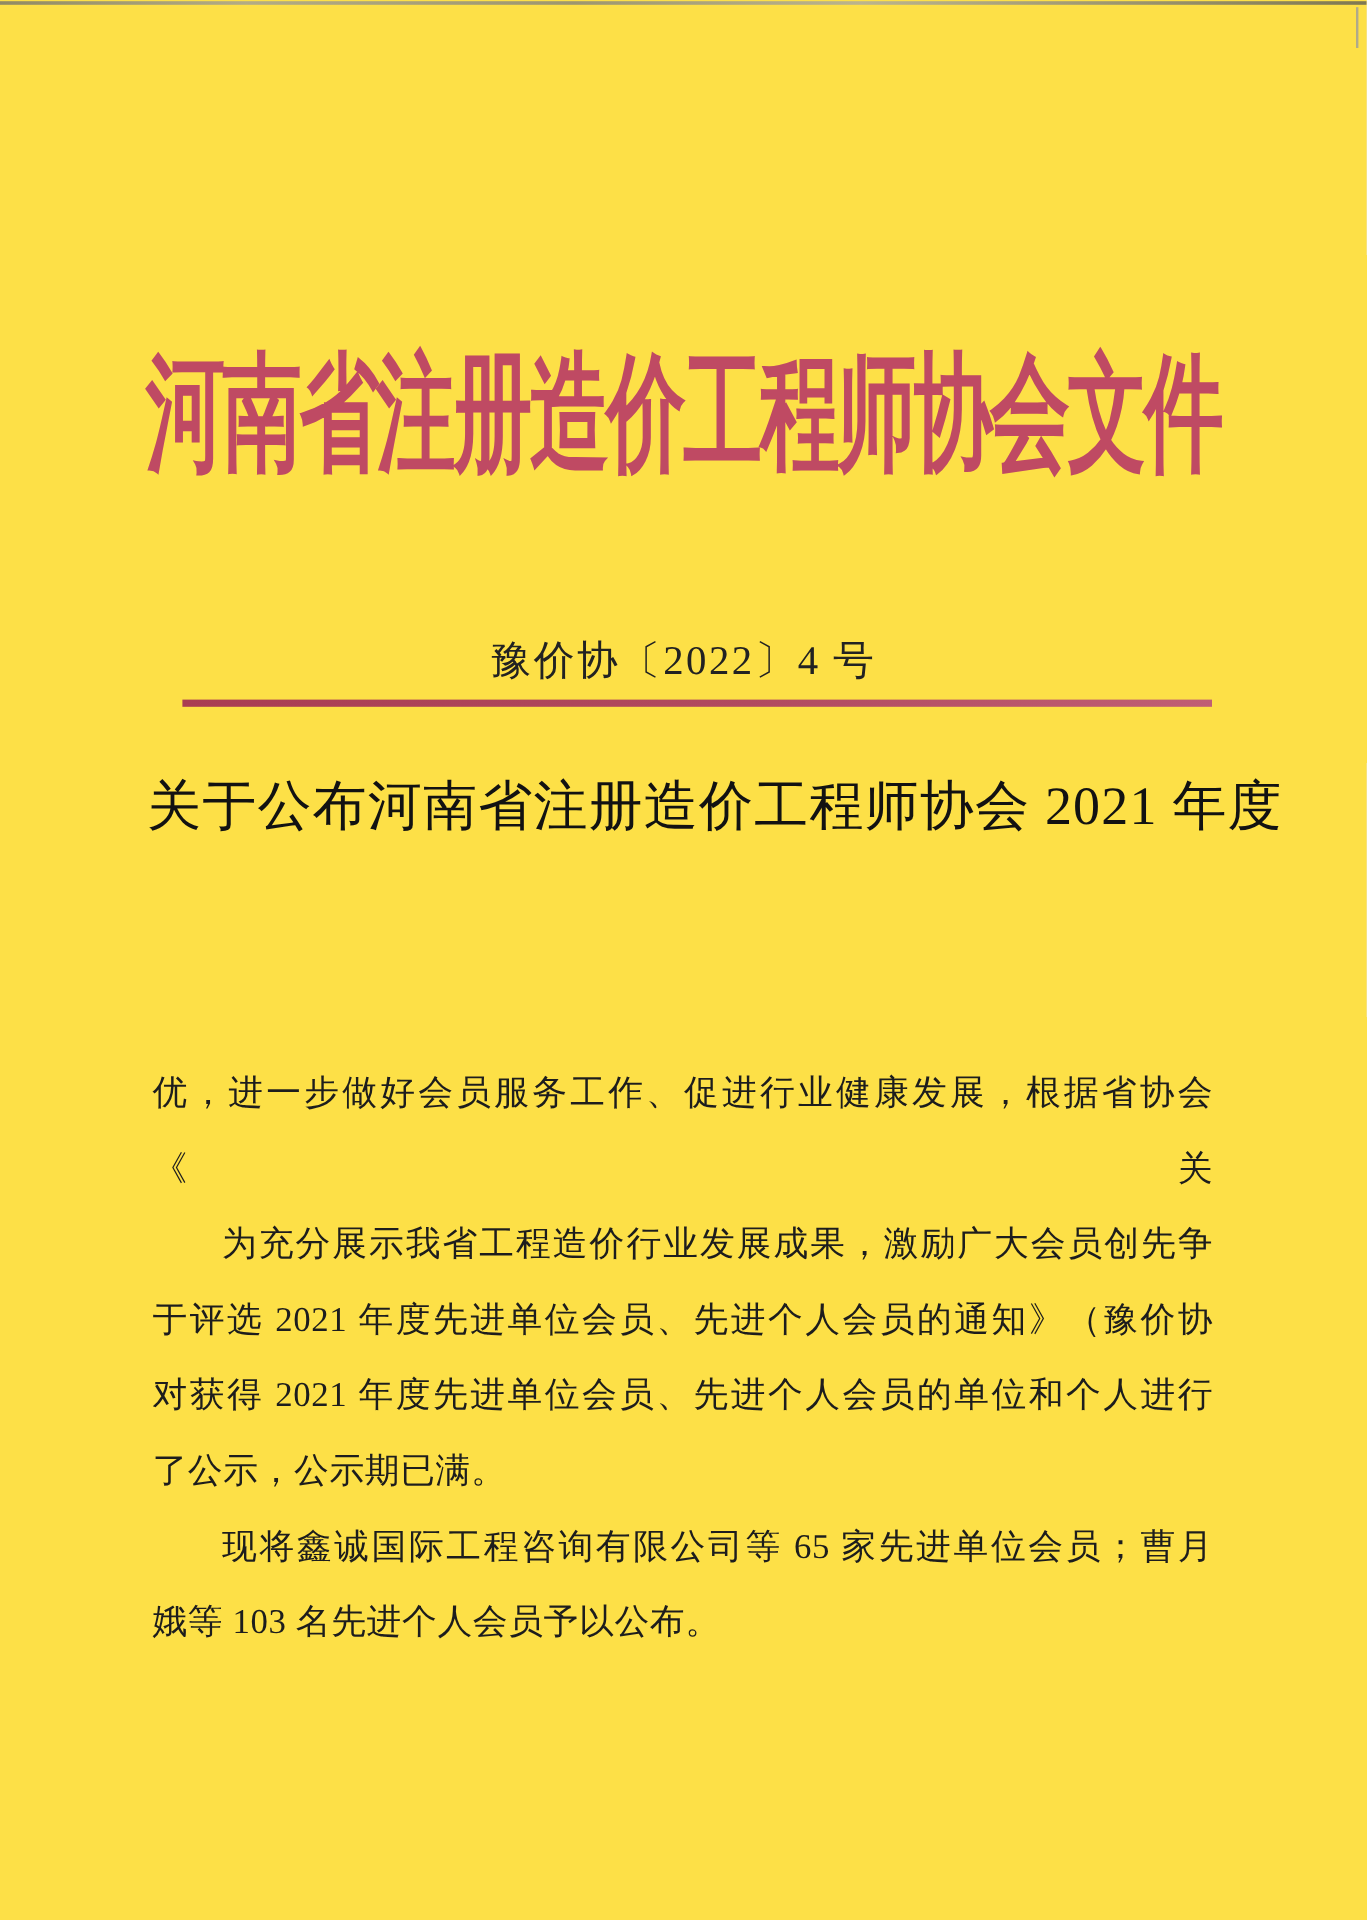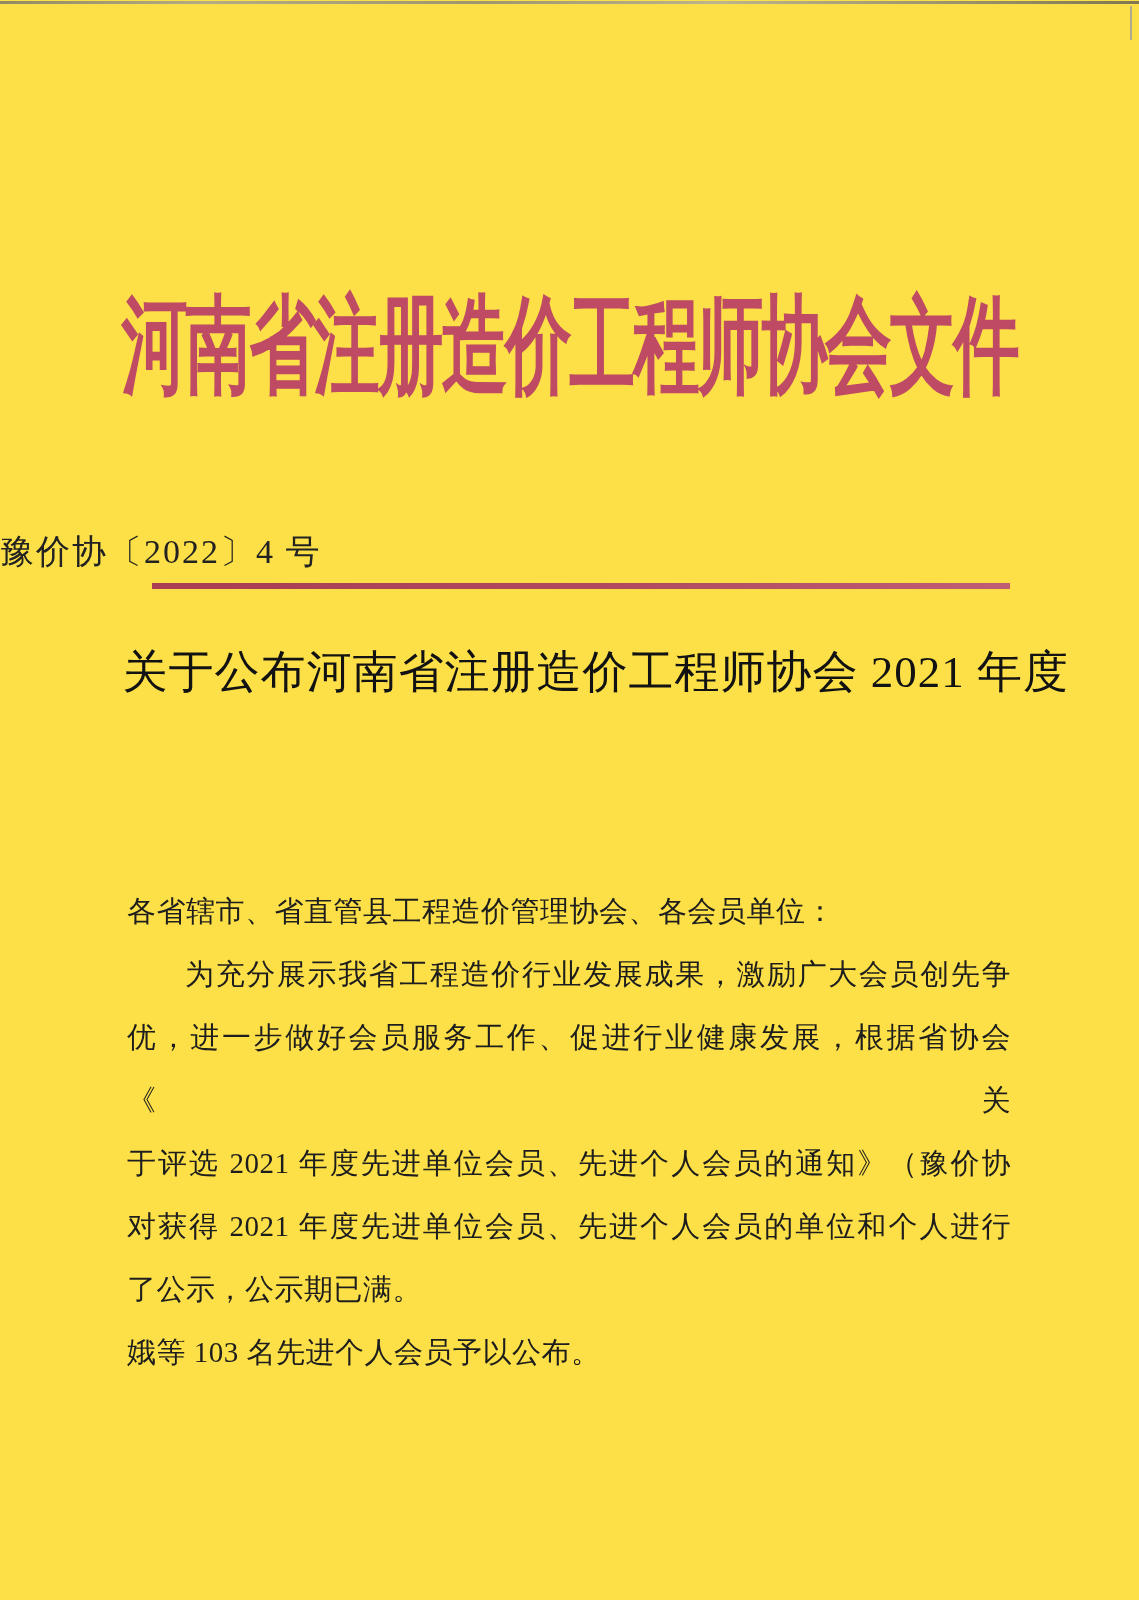--- a/index.html
+++ b/index.html
@@ -46,20 +46,21 @@
     transform: scaleY(1.62);
     transform-origin: top center;
     white-space: nowrap;
   }
 
   
   .doc-number {
     position: absolute;
     top: 530px; left: 0;
     width: 100%;
+    text-align: center;
     font-size: 34px;
     line-height: 44px;
     color: #222;
     letter-spacing: 2px;
   }
 
   
   .red-rule {
     position: absolute;
     top: 583px; left: 152px;
@@ -105,22 +106,22 @@
 
   <div class="doc-number">豫价协〔2022〕4 号</div>
 
   <div class="red-rule"></div>
 
   <div class="doc-title">
     <div>关于公布河南省注册造价工程师协会 2021 年度</div>
   </div>
 
   <div class="doc-body">
-    <div class="line">各省辖市、省直管县工程造价管理协会、各会员单位：</div>
+    <div class="line j">优，进一步做好会员服务工作、促进行业健康发展，根据省协会《关</div>
     <div class="line j i">为充分展示我省工程造价行业发展成果，激励广大会员创先争</div>
-    <div class="line j">优，进一步做好会员服务工作、促进行业健康发展，根据省协会《关</div>
     <div class="line j">于评选 2021 年度先进单位会员、先进个人会员的通知》（豫价协</div>
     <div class="line j">对获得 2021 年度先进单位会员、先进个人会员的单位和个人进行</div>
     <div class="line">了公示，公示期已满。</div>
+    <div class="line j i">现将鑫诚国际工程咨询有限公司等 65 家先进单位会员；曹月</div>
     <div class="line">娥等 103 名先进个人会员予以公布。</div>
   </div>
 
 </div>
 
 </body></html>

